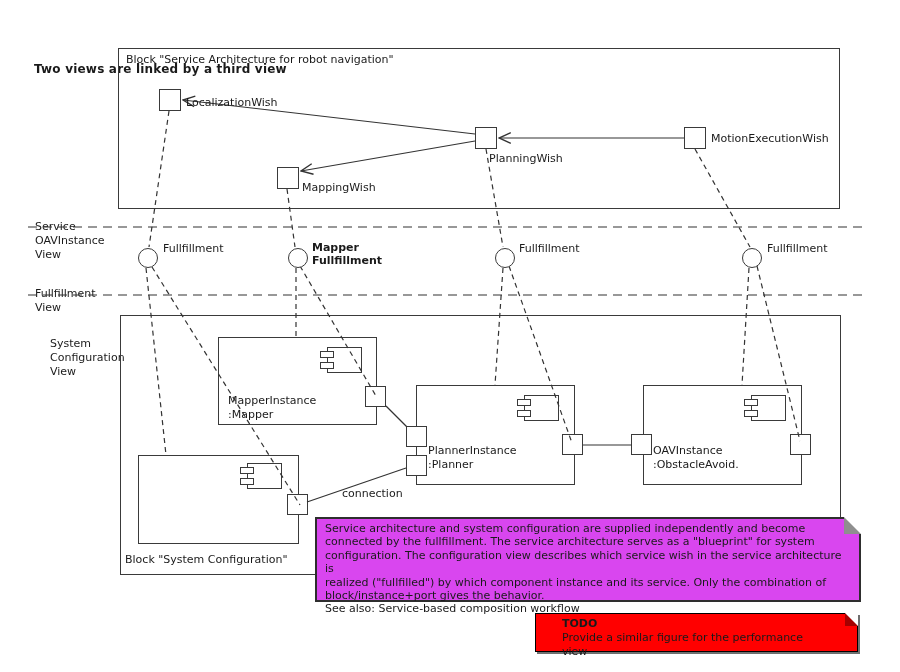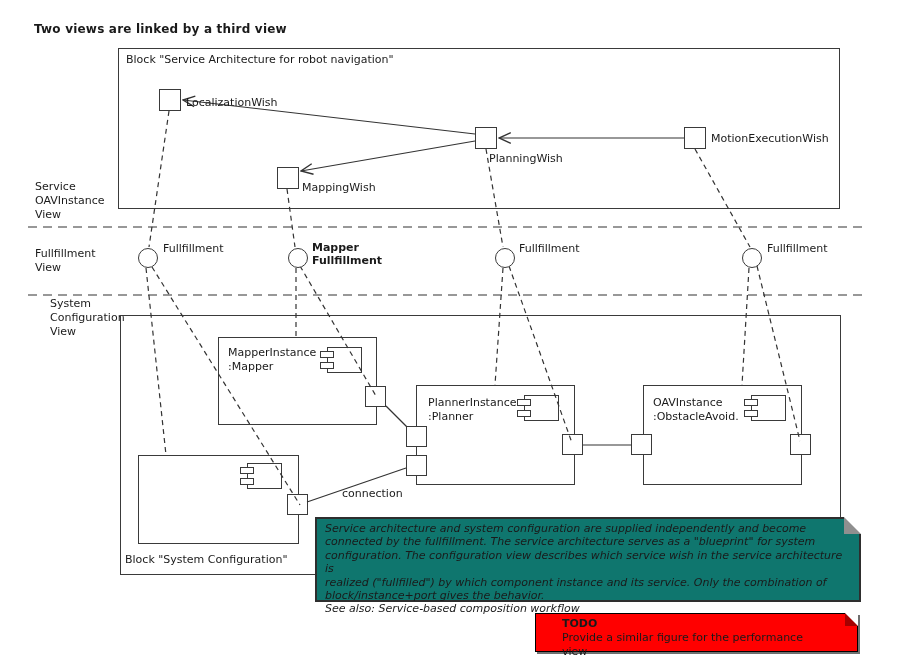--- a/index.html
+++ b/index.html
@@ -2,40 +2,40 @@
 <html><head>
 <meta charset="utf-8">
 <style>
   html,body { margin:0; padding:0; background:#fff; }
   #canvas {
     position:relative; width:900px; height:672px;
     background:#ffffff; overflow:hidden;
     font-family:"DejaVu Sans","Liberation Sans",sans-serif;
     color:#1a1a1a; font-size:11px; line-height:14px;
   }
-  .abs { position:absolute; }
+  .abs { position:absolute;margin-top:40px; }
   .title { font-weight:bold; font-size:12px; letter-spacing:0.2px; }
   .viewlabel div { white-space:nowrap; }
   .block { position:absolute; border:1px solid #3a3a3a; background:transparent; }
   .blocklabel { position:absolute; white-space:nowrap; }
   .ibox { position:absolute; border:1px solid #3a3a3a; background:transparent; }
-  .ilabel { position:absolute; line-height:14px; white-space:nowrap; }
+  .ilabel { position:absolute; line-height:14px; white-space:nowrap;margin-top:48px; }
   .port { position:absolute; width:21px; height:21px; border:1px solid #3a3a3a; background:#fff; box-sizing:border-box; }
   .wport { position:absolute; width:22px; height:22px; border:1px solid #3a3a3a; background:#fff; box-sizing:border-box; }
   .circle { position:absolute; width:20px; height:20px; border:1px solid #3a3a3a; border-radius:50%; background:#fff; box-sizing:border-box; }
   .lbl { position:absolute; white-space:nowrap; }
   .lbl2 { line-height:13px;font-weight:bold; }
   svg.overlay { position:absolute; left:0; top:0; pointer-events:none; }
   .cicon { position:absolute; }
   .cicon .body { position:absolute; width:35px; height:26px; border:1px solid #3a3a3a; background:#fff; box-sizing:border-box; }
   .cicon .tab { position:absolute; width:14px; height:7px; border:1px solid #3a3a3a; background:#fff; box-sizing:border-box; }
   .note {
     position:absolute; left:315px; top:517px; width:546px; height:85px;
-    background:#0f766e; border:2px solid #2e2e2e; box-sizing:border-box;
-    padding:3px 8px; font-size:11px; line-height:13.4px;font-style:italic;
+    background:#d946ef; border:2px solid #2e2e2e; box-sizing:border-box;
+    padding:3px 8px; font-size:11px; line-height:13.4px;
   }
   .note .fold {
     position:absolute; top:-2px; right:-2px; width:0; height:0;
     border-style:solid; border-width:0 17px 17px 0;
     border-color:#ffffff #ffffff #8f8f8f transparent;
   }
   .todo {
     position:absolute; left:535px; top:613px; width:323px; height:39px;
     background:#ff0000; border:1px solid #000; box-sizing:border-box;
     box-shadow:2px 2px 0 #6f6f6f; padding:3px 26px; font-size:11px; line-height:14px;

